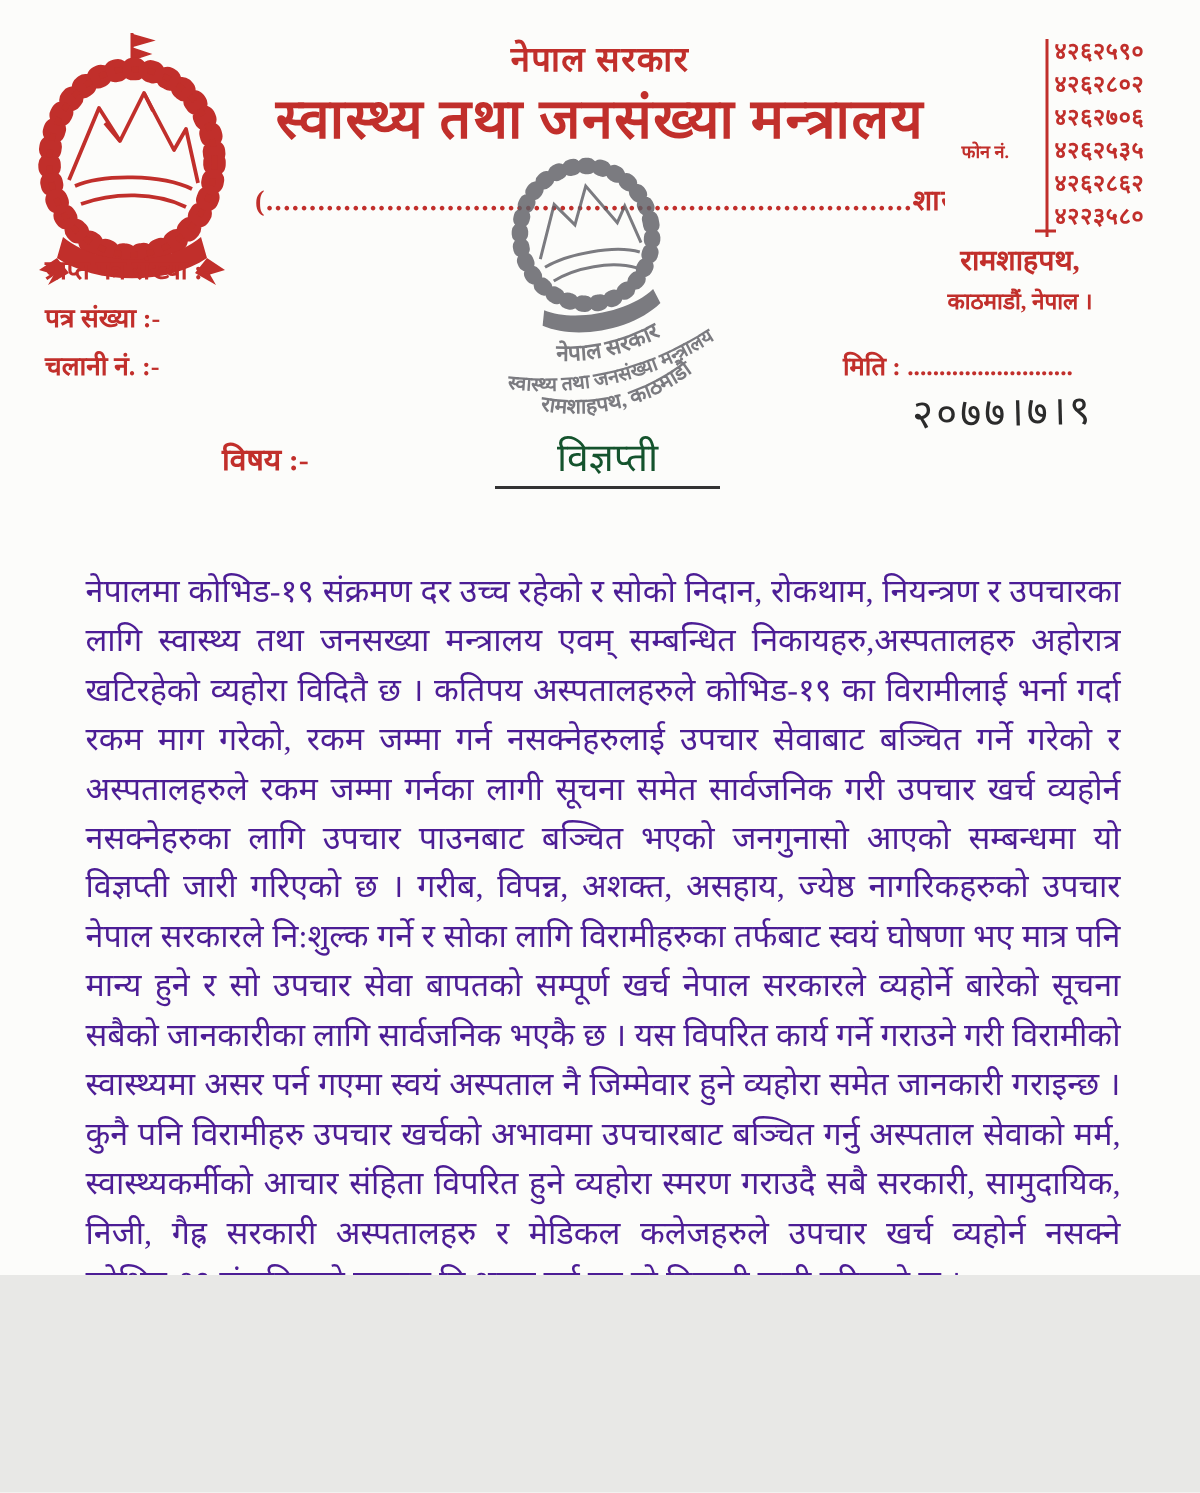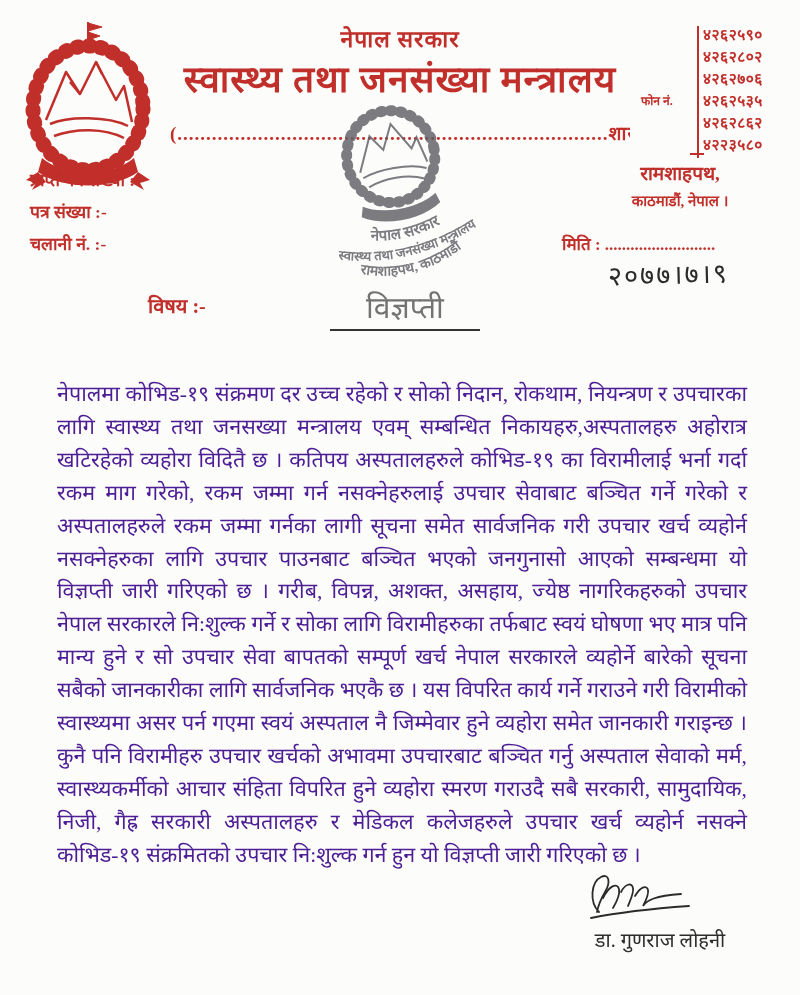--- a/index.html
+++ b/index.html
@@ -1,18 +1,18 @@
 <!DOCTYPE html>
 <html><head>
 <meta charset="utf-8">
 <style>
   html,body{margin:0;padding:0;}
   body{background:#e8e8e6;font-family:"Liberation Serif","DejaVu Serif",serif;}
   .page{
-    position:relative;width:800px;height:995px;margin:0 auto;
+    position:relative;width:800px;height:850px;margin:0 auto;
     background:#fcfcfa;overflow:hidden;color:#3b3a3a;
   }
   .red{color:#c12f2b;}
   .abs{position:absolute;}
   
   .gov-title{left:0;right:0;top:22px;text-align:center;font-size:23px;font-weight:bold;letter-spacing:1px;}
   .ministry-title{left:0;right:0;top:52px;text-align:center;font-size:37px;font-weight:bold;letter-spacing:1px;}
   .branch-line{left:170px;top:120px;width:460px;text-align:center;font-size:19px;font-weight:bold;letter-spacing:1px;white-space:nowrap;overflow:hidden;}
   
   .phone-label{left:641px;top:92px;font-size:12px;font-weight:bold;}
@@ -23,21 +23,21 @@
   
   .ref{left:30px;font-size:17.5px;font-weight:bold;white-space:nowrap;}
   .ref1{top:167px}.ref2{top:199px}.ref3{top:231px}
   
   .addr1{left:560px;top:160px;width:240px;text-align:center;font-size:19px;font-weight:bold;}
   .addr2{left:560px;top:190px;width:240px;text-align:center;font-size:15px;font-weight:bold;}
   .date-row{left:562px;top:232px;font-size:17px;font-weight:bold;white-space:nowrap;}
   .date-hand{left:608px;top:255px;font-size:27px;color:#2b2b2b;transform:rotate(-1.5deg);letter-spacing:2px;}
   
   .subject-label{left:148px;top:292px;font-size:20px;font-weight:bold;}
-  .subject-title{left:330px;top:286px;width:150px;text-align:center;font-size:30px;color:#737373;
+  .subject-title{left:330px;top:286px;width:150px;text-align:center;font-size:26px;color:#14532d;
     border-bottom:2px solid #333;padding-bottom:2px;}
   
   .body-text{left:57px;top:378px;width:690px;font-size:21.5px;line-height:32.9px;
     text-align:justify;color:#4c1d95;}
   
   .sig-svg{left:585px;top:872px;}
   .sig-name{left:540px;top:926px;width:240px;text-align:center;font-size:20px;color:#2e2d2d;}
   .sig-title{left:540px;top:956px;width:240px;text-align:center;font-size:20px;color:#2e2d2d;}
   
   .emblem{left:24px;top:20px;}

